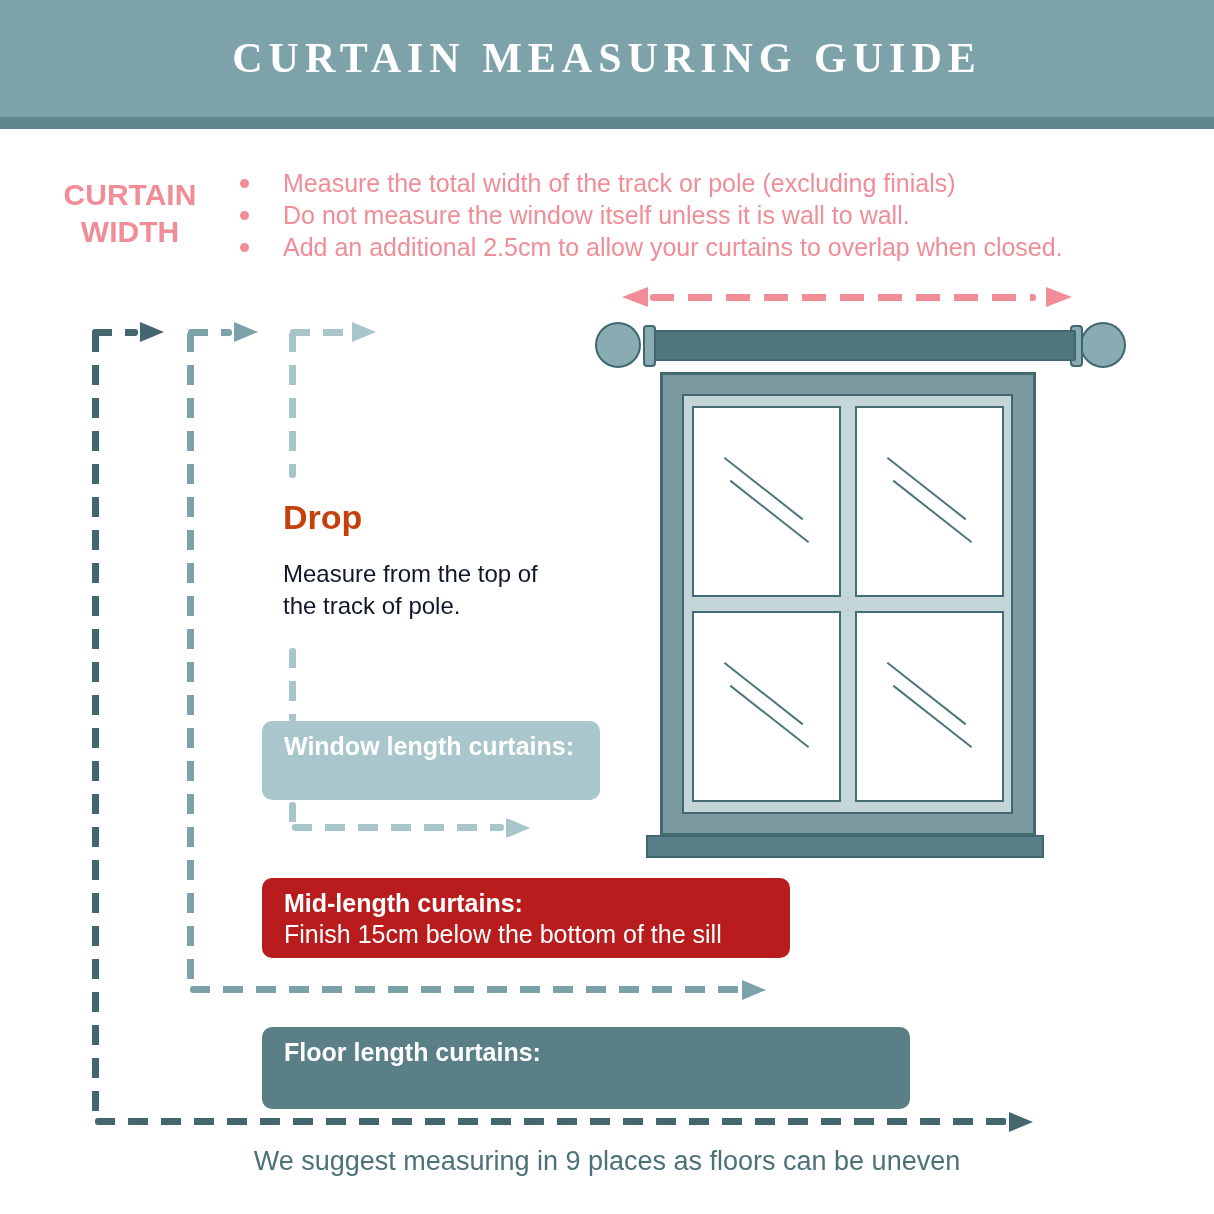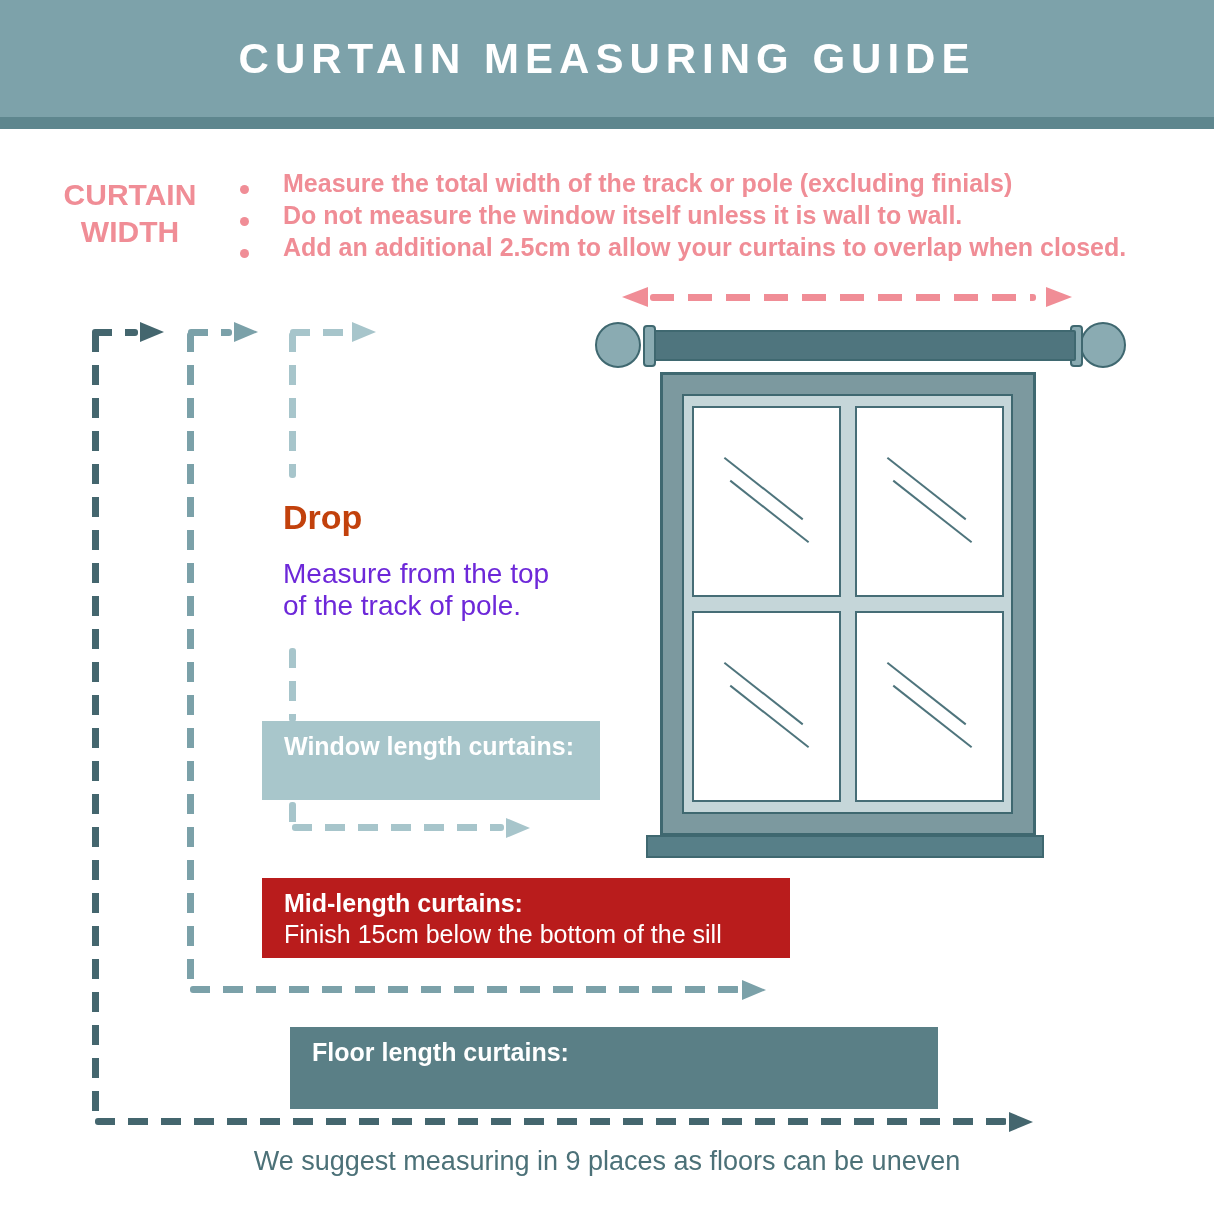--- a/index.html
+++ b/index.html
@@ -4,60 +4,60 @@
 <style>
   html,body{margin:0;padding:0;background:#ffffff;}
   .canvas{
     position:relative;width:1214px;height:1214px;background:#ffffff;overflow:hidden;
     font-family:"Liberation Sans", sans-serif;
   }
   
   .banner{position:absolute;left:0;top:0;width:1214px;height:117px;background:#7da2aa;}
   .banner h1{
     margin:0;width:100%;text-align:center;line-height:117px;
-    font-size:42px;font-weight:bold;letter-spacing:6px;color:#ffffff;white-space:nowrap;
+    font-size:42px;font-weight:bold;letter-spacing:6px;color:#ffffff;white-space:nowrap;font-family:Liberation Serif, serif;
   }
   .banner-strip{position:absolute;left:0;top:117px;width:1214px;height:12px;background:#5e868e;}
 
   
   .cw-label{
     position:absolute;left:60px;top:176px;width:140px;text-align:center;
     color:#f08d96;font-size:30px;font-weight:bold;line-height:37px;
   }
   .bullets{position:absolute;left:240px;top:168px;width:940px;list-style:none;margin:0;padding:0;}
-  .bullets li{display:flex;align-items:center;margin:0 0 1px 0;color:#f08d96;font-size:25px;line-height:31px;font-weight:bold;}
+  .bullets li{display:flex;align-items:flex-start;margin:0 0 1px 0;color:#f08d96;font-size:25px;line-height:31px;}
   .bullets .dot{flex:0 0 9px;width:9px;height:9px;border-radius:50%;background:#f08d96;margin:11px 34px 0 0;}
 
   
   .hdash{position:absolute;height:7px;border-radius:3px;}
   .vdash{position:absolute;width:7px;border-radius:3px;}
   .hdash.c1{background:repeating-linear-gradient(to right,#44666e 0 20px,transparent 20px 33px);}
   .hdash.c2{background:repeating-linear-gradient(to right,#7ba1a9 0 20px,transparent 20px 33px);}
   .hdash.c3{background:repeating-linear-gradient(to right,#a7c5cb 0 20px,transparent 20px 33px);}
   .hdash.pink{background:repeating-linear-gradient(to right,#f08d96 0 24px,transparent 24px 38px);}
   .vdash.c1{background:repeating-linear-gradient(to bottom,#44666e 0 20px,transparent 20px 33px);}
   .vdash.c2{background:repeating-linear-gradient(to bottom,#7ba1a9 0 20px,transparent 20px 33px);}
   .vdash.c3{background:repeating-linear-gradient(to bottom,#a7c5cb 0 20px,transparent 20px 33px);}
   .tri-r{position:absolute;width:0;height:0;border-top:10px solid transparent;border-bottom:10px solid transparent;}
   .tri-l{position:absolute;width:0;height:0;border-top:10px solid transparent;border-bottom:10px solid transparent;}
   .tri-r.c1{border-left:24px solid #44666e;} .tri-r.c2{border-left:24px solid #7ba1a9;}
   .tri-r.c3{border-left:24px solid #a7c5cb;} .tri-r.pink{border-left:26px solid #f08d96;}
   .tri-l.pink{border-right:26px solid #f08d96;}
 
   
   .drop-title{position:absolute;left:283px;top:498px;font-size:34px;font-weight:bold;color:#c2410c;}
-  .drop-body{position:absolute;left:283px;top:558px;width:285px;font-size:28px;line-height:32px;color:#6d28d9;}
+  .drop-body{position:absolute;left:283px;top:558px;width:285px;font-size:24px;line-height:32px;color:#0f172a;}
 
   
-  .lenbox{position:absolute;color:#ffffff;padding:10px 0 12px 22px;box-sizing:border-box;}
+  .lenbox{position:absolute;color:#ffffff;padding:10px 0 12px 22px;box-sizing:border-box;border-radius:10px;}
   .lenbox .t{font-size:25px;font-weight:bold;line-height:31px;white-space:nowrap;}
   .lenbox .s{font-size:25px;line-height:31px;white-space:nowrap;}
   .box-window{left:262px;top:721px;width:338px;height:79px;background:#a8c6cb;}
   .box-mid{left:262px;top:878px;width:528px;height:80px;background:#b91c1c;}
-  .box-floor{left:262px;top:1027px;width:648px;height:82px;background:#5a7f86;margin-left:28px;}
+  .box-floor{left:262px;top:1027px;width:648px;height:82px;background:#5a7f86;}
 
   
   .pole-bar{position:absolute;left:654px;top:330px;width:422px;height:31px;background:#4f757e;border:2px solid #3f6870;border-radius:2px;box-sizing:border-box;}
   .collar{position:absolute;width:13px;height:42px;top:325px;background:#8aabb2;border:2px solid #3f6870;border-radius:4px;box-sizing:border-box;}
   .collar.left{left:643px;} .collar.right{left:1070px;}
   .finial{position:absolute;width:46px;height:46px;top:322px;background:#8aabb2;border:2px solid #3f6870;border-radius:50%;box-sizing:border-box;}
   .finial.left{left:595px;} .finial.right{left:1080px;}
   .win-frame{position:absolute;left:660px;top:372px;width:376px;height:464px;background:#7c999f;border:3px solid #3f6870;box-sizing:border-box;}
   .win-inner{position:absolute;left:682px;top:394px;width:331px;height:420px;background:#c5d6d9;border:2px solid #3f6870;box-sizing:border-box;}
   .panes{position:absolute;left:692px;top:406px;width:312px;height:396px;display:grid;grid-template-columns:1fr 1fr;grid-template-rows:1fr 1fr;gap:14px;}

